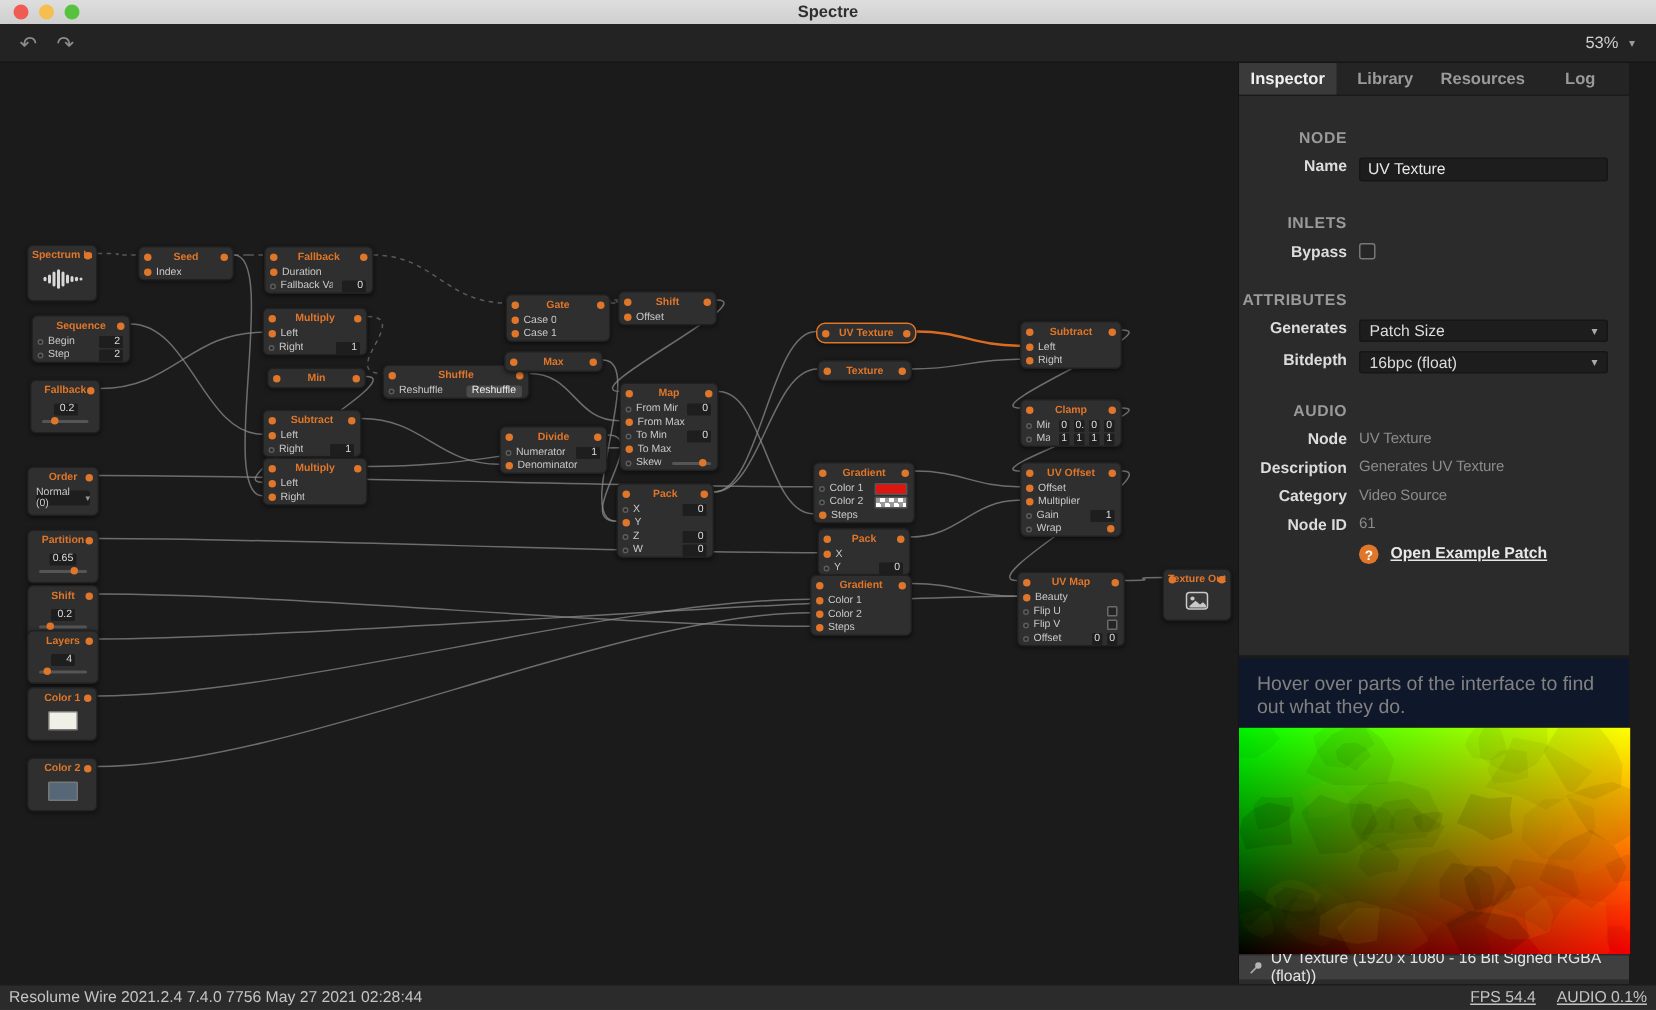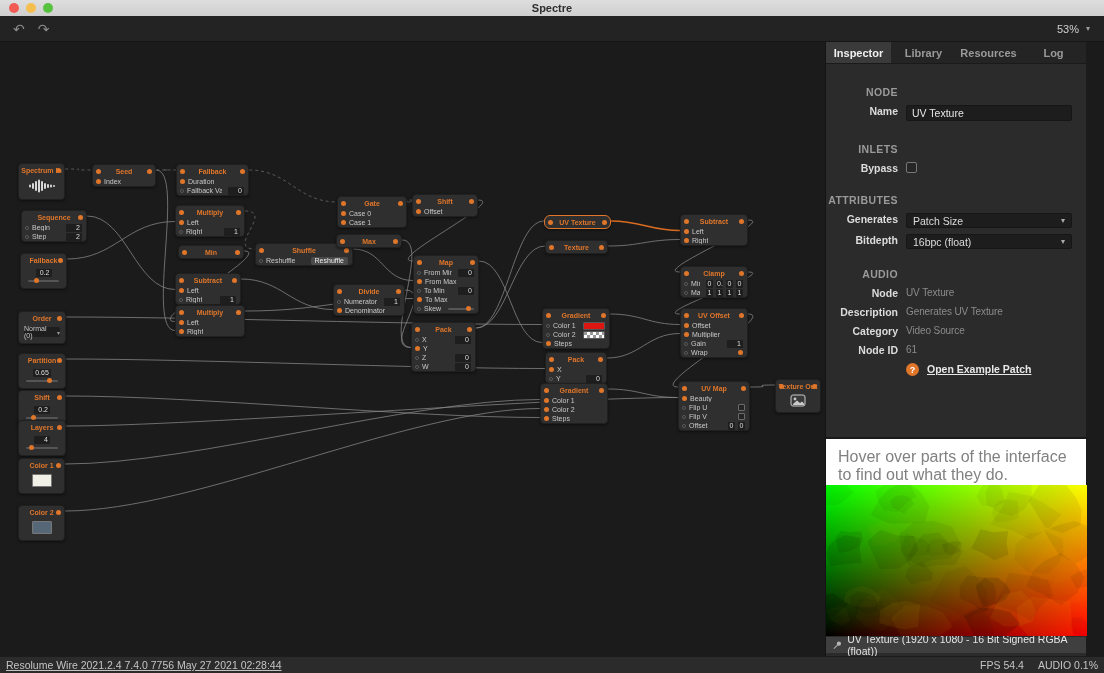--- a/index.html
+++ b/index.html
@@ -74,35 +74,35 @@
   .ins-input { flex:1; background:#1d1d1d; border:1px solid #161616; border-radius:2px;
     height:16px; line-height:15px; padding:0 5px; font-size:10.5px; color:#e6e6e6; }
   .ins-select { flex:1; background:#1d1d1d; border:1px solid #161616; border-radius:2px;
     height:15px; display:flex; align-items:center; padding:0 6px; font-size:10.5px; color:#dcdcdc; }
   .ins-select .car { margin-left:auto; font-size:8px; color:#aaa; }
   .chk { width:11px; height:11px; border:1px solid #777; border-radius:2px; background:#262626; }
   .qmark { width:13px; height:13px; border-radius:50%; background:#e0762a; color:#fff;
     font-size:9px; font-weight:bold; display:flex; align-items:center; justify-content:center;
     margin-right:8px; flex:none; }
   .exlink { font-size:10.5px; font-weight:bold; color:#e8e8e8; text-decoration:underline; cursor:pointer; }
-  .helpbox { height:48px; background:#ffffff; border-top:2px solid #1a1a1a; padding:9px 12px;
-    font-size:16px; color:#818181; }
+  .helpbox { height:48px; background:#0f172a; border-top:2px solid #1a1a1a; padding:9px 12px;
+    font-size:13px; color:#818181; }
   
   .preview { position:relative; width:261px; height:151px; background:#000; overflow:hidden; }
   .uv-red { position:absolute; inset:0; background:linear-gradient(to right,#000 0%,#f00 100%); }
   .uv-green { position:absolute; inset:0; background:linear-gradient(to bottom,#0f0 0%,#000 100%);
     mix-blend-mode:screen; }
   .preview svg { position:absolute; inset:0; }
   .capbar { height:17px; background:#3f3f3f; display:flex; align-items:center; gap:5px;
     padding:0 6px; font-size:10.5px; color:#e4e4e4; border-top:1px solid #2a2a2a; }
   
   .statusbar { position:absolute; left:0; top:656px; width:1104px; height:17px; background:#2b2b2b;
     border-top:1px solid #1c1c1c; display:flex; align-items:center; font-size:10.5px; color:#c4c4c4; }
-  .statusbar .left { margin-left:6px;text-decoration:underline; }
-  .statusbar .right { margin-left:auto; margin-right:6px; display:flex; gap:14px; }
+  .statusbar .left { margin-left:6px; }
+  .statusbar .right { margin-left:auto; margin-right:6px; display:flex; gap:14px;text-decoration:underline; }
 </style>
 </head>
 <body>
 
 <div class="titlebar">
   <div class="lights">
     <span class="light" id="lt-red" style="background: rgb(240, 92, 84);"></span>
     <span class="light" id="lt-yellow" style="background: rgb(245, 191, 79);"></span>
     <span class="light" id="lt-green" style="background: rgb(87, 194, 61);"></span>
   </div>

